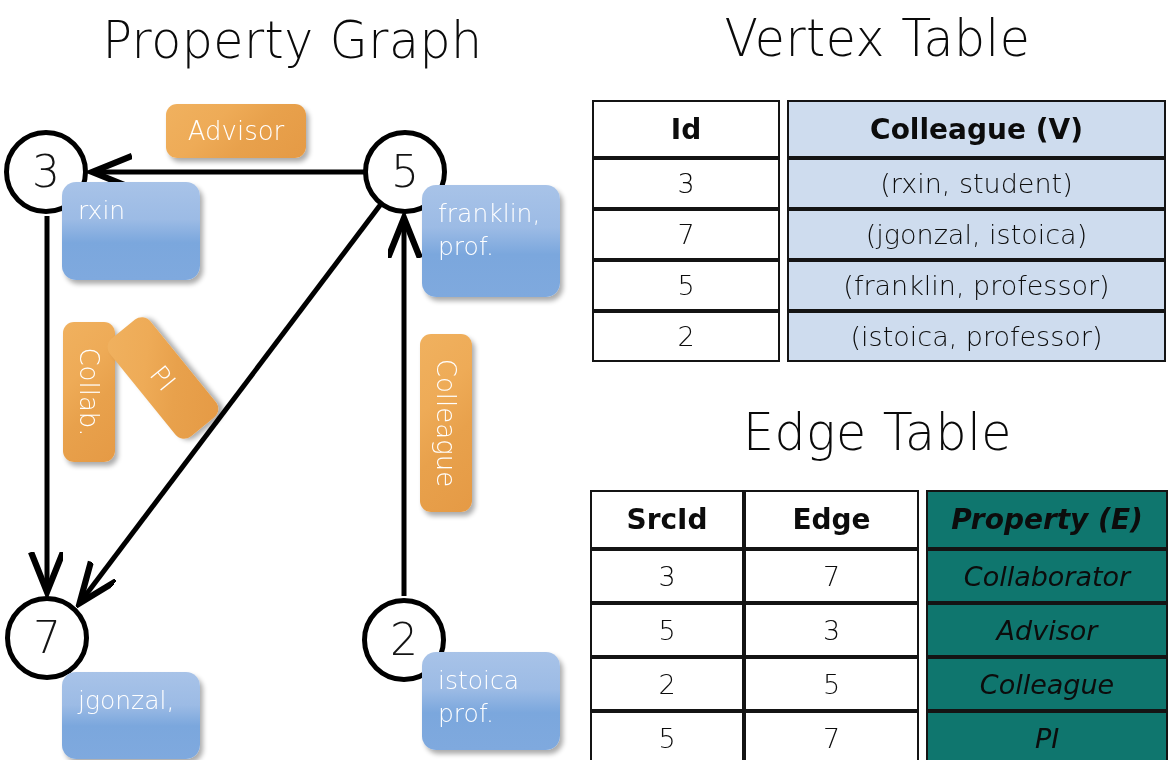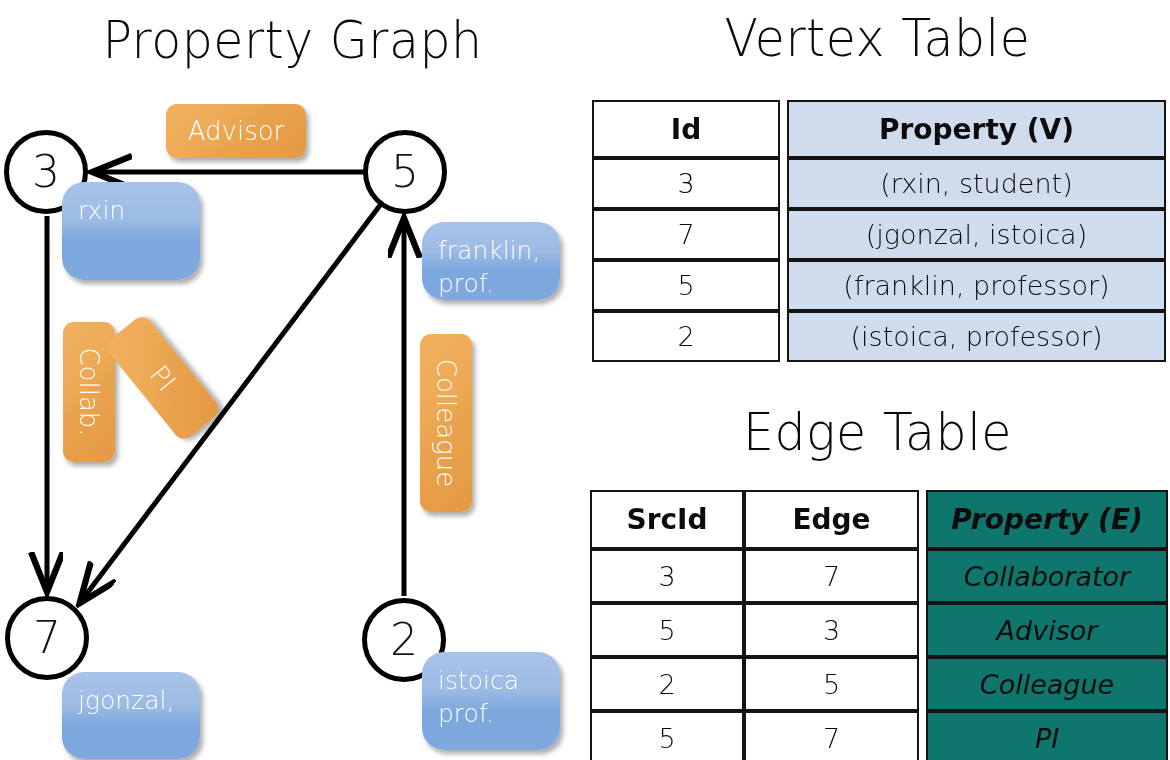--- a/index.html
+++ b/index.html
@@ -49,33 +49,33 @@
     line-height:1;
   }
   #node-3{left:4px;top:130px;}
   #node-5{left:363px;top:130px;}
   #node-7{left:5px;top:596px;}
   #node-2{left:362px;top:598px;}
 
   
   .vbox{
     position:absolute;
-    border-radius:22px;
+    border-radius:14px;
     background:linear-gradient(to bottom,#a8c3e8 0%,#9cbbe5 38%,#7ba7dd 62%,#7fa9de 100%);
     box-shadow:3px 4px 5px rgba(0,0,0,0.33);
     color:#ffffff;
     font-family:"DejaVu Sans", sans-serif;
     font-weight:300;
     font-size:25px;
     line-height:1.32;
     padding:12px 0 12px 16px;
     box-sizing:border-box;
   }
   #vbox-3{left:62px;top:182px;width:138px;height:98px;}
-  #vbox-5{left:422px;top:185px;width:138px;height:78px;margin-top:37px;}
+  #vbox-5{left:422px;top:185px;width:138px;height:112px;}
   #vbox-7{left:62px;top:672px;width:138px;height:87px;}
   #vbox-2{left:422px;top:652px;width:138px;height:98px;}
 
   
   .ebox{
     position:absolute;
     border-radius:11px;
     background:linear-gradient(135deg,#f0b15f 0%,#eeab57 35%,#e8a14c 60%,#e59a45 100%);
     box-shadow:3px 4px 5px rgba(0,0,0,0.33);
     color:#ffffff;
@@ -205,21 +205,21 @@
 <table class="gtbl" id="vertex-table">
   <colgroup>
       <col class="c-id">
       <col class="c-gap">
       <col class="c-prop">
     </colgroup>
   <thead>
     <tr>
       <th>Id</th>
       <th class="gap"></th>
-      <th class="prop">Property (V)</th>
+      <th class="prop">Colleague (V)</th>
     </tr>
   </thead>
   <tbody>
     <tr>
       <td>3</td>
       <td class="gap"></td>
       <td class="prop">(rxin, student)</td>
     </tr>
     <tr>
       <td>7</td>

